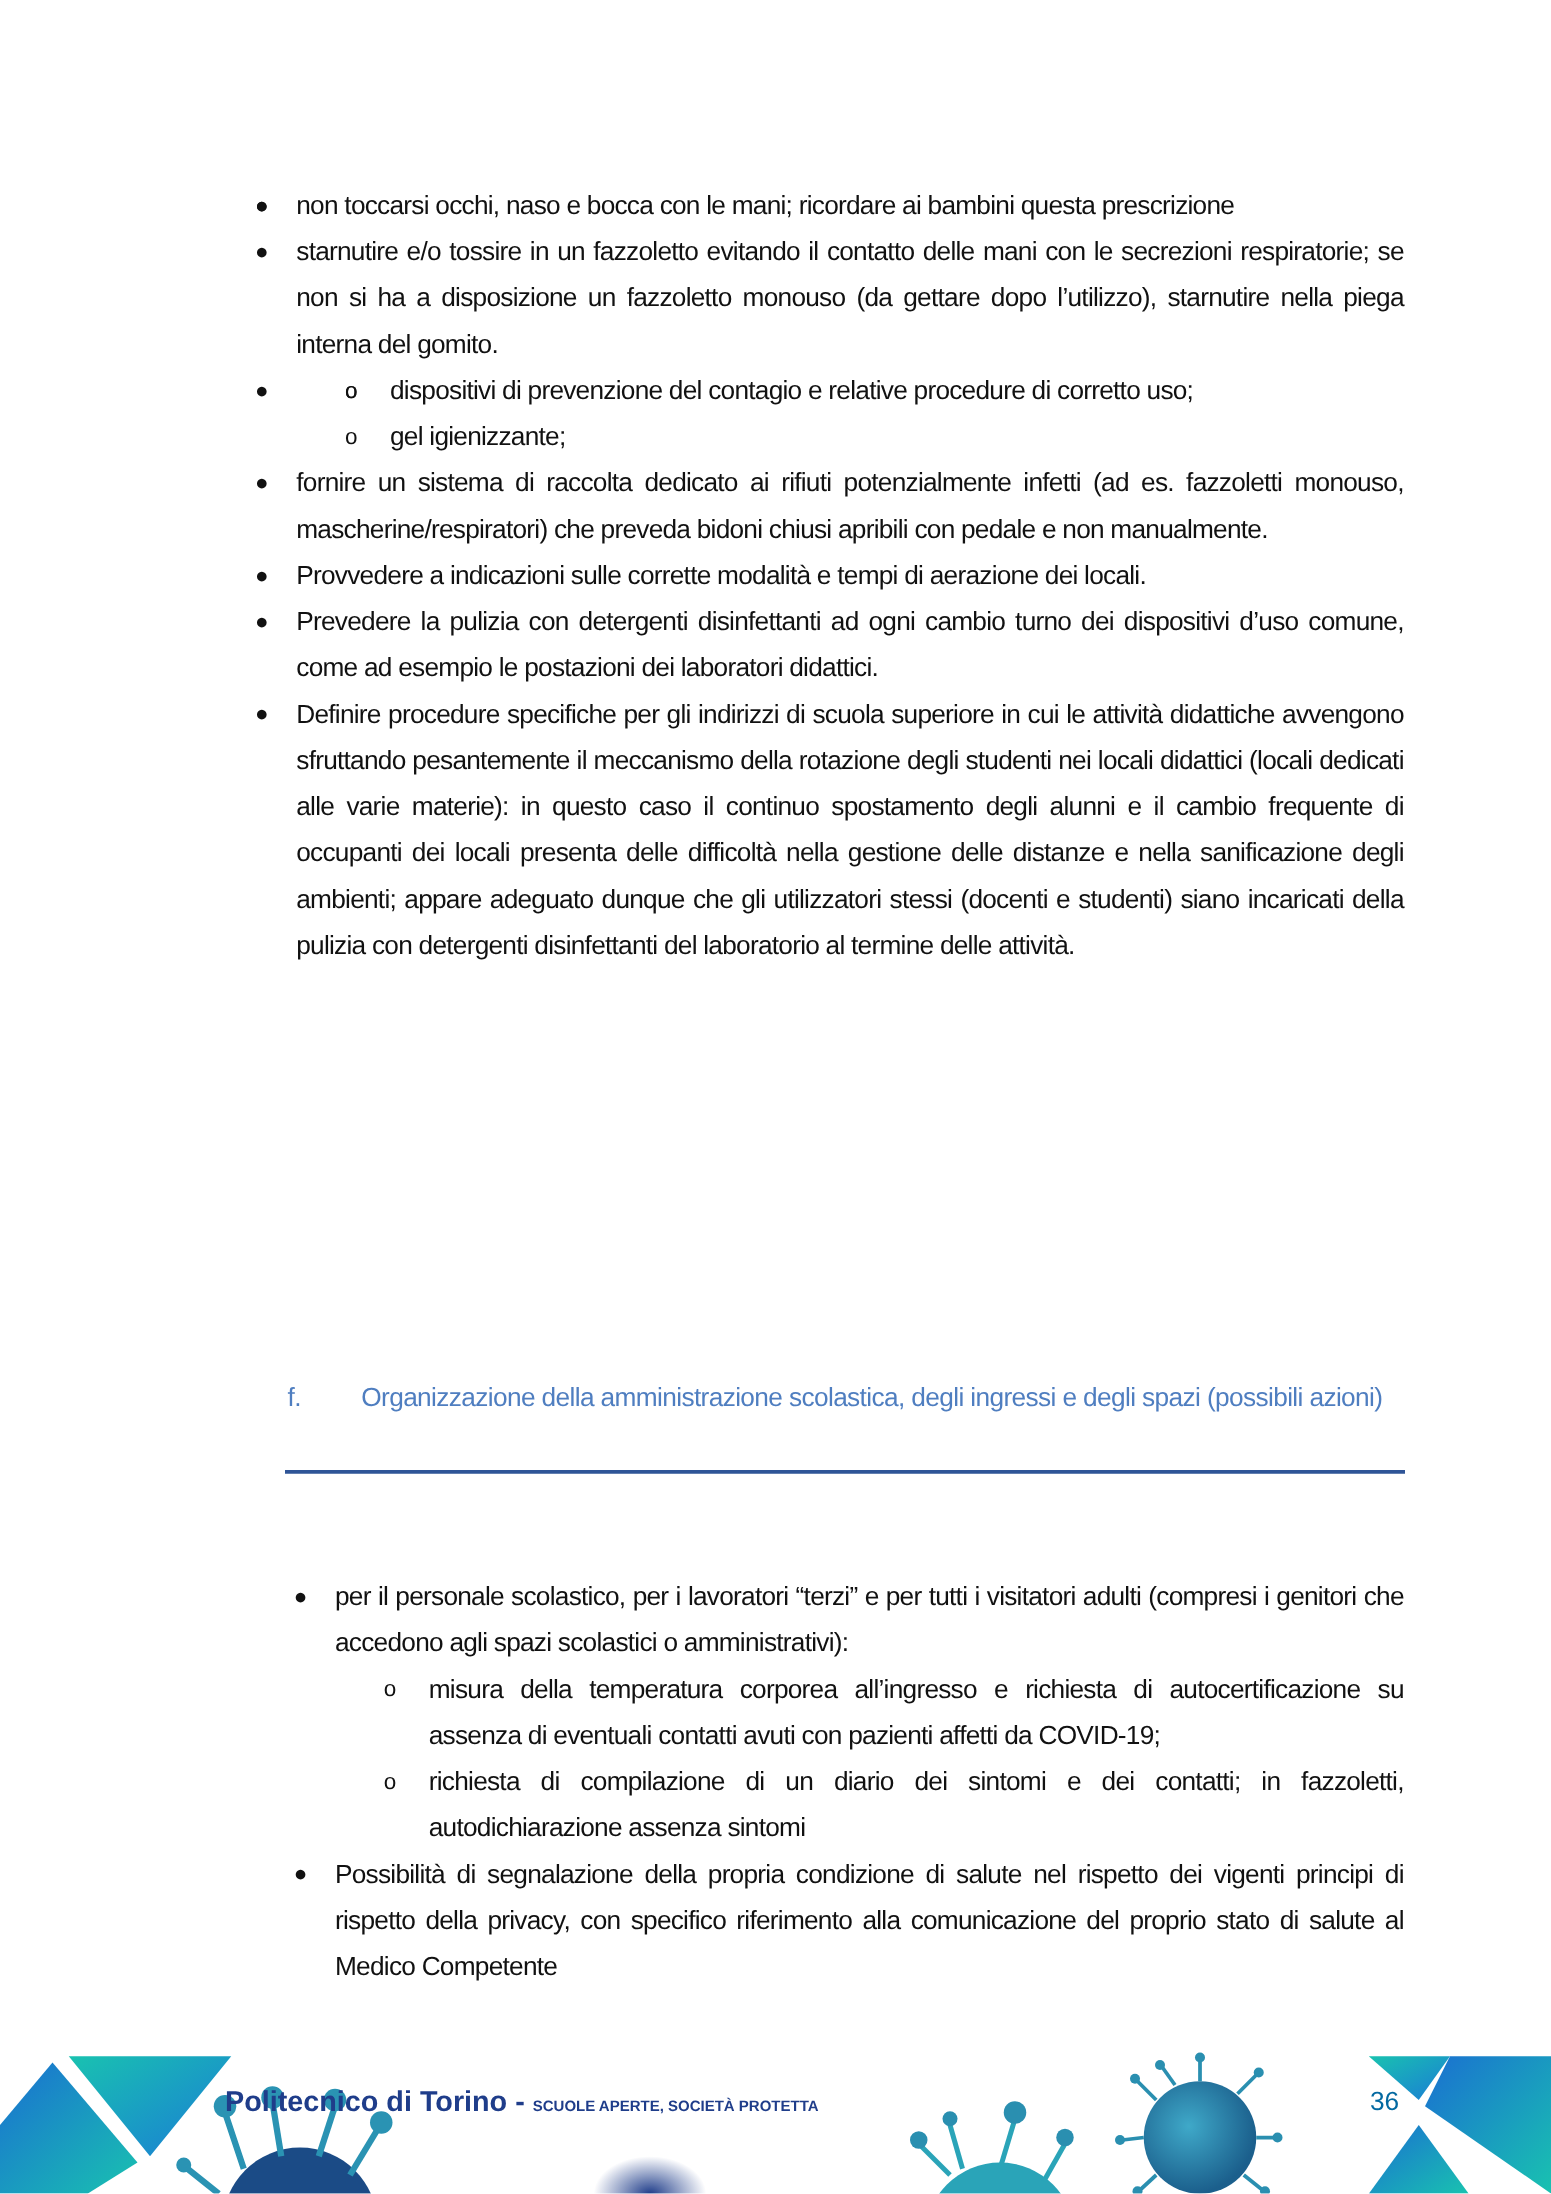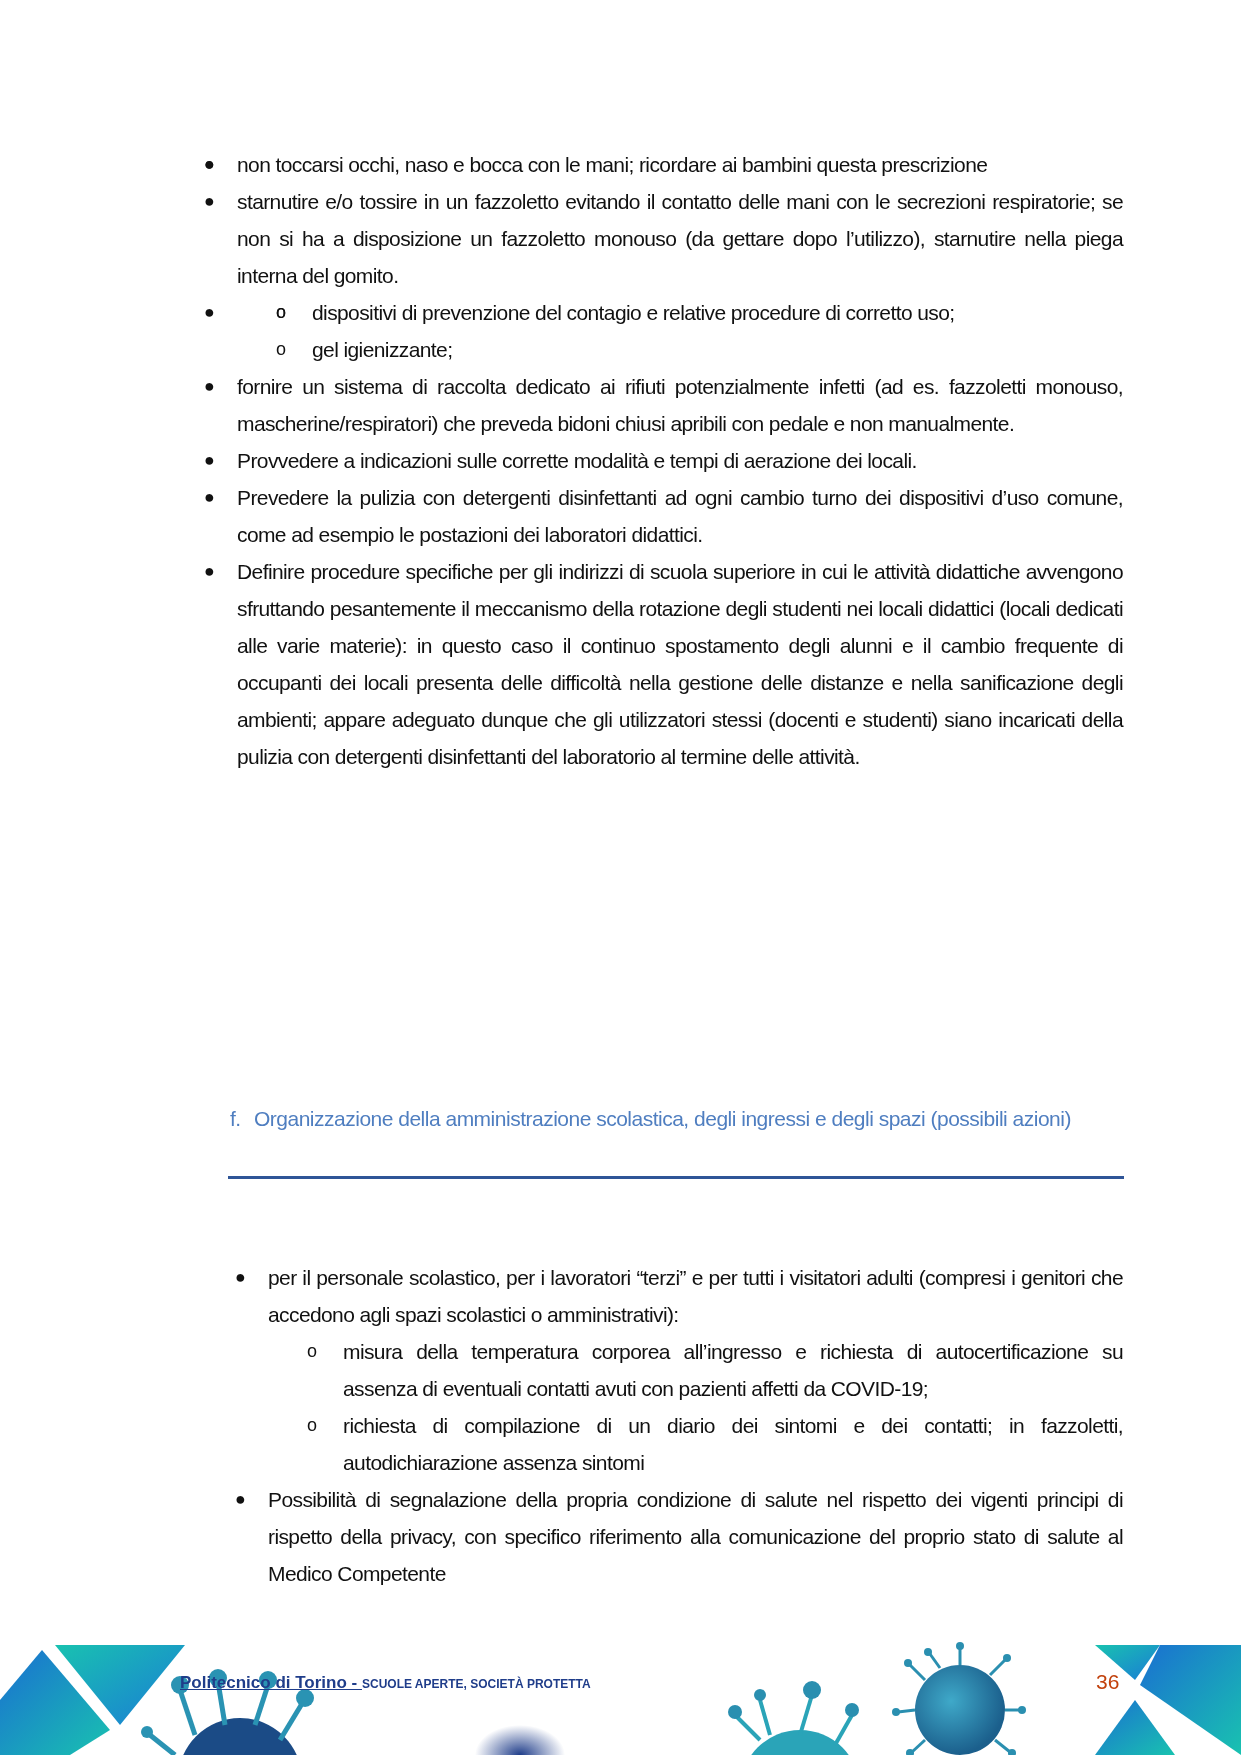--- a/index.html
+++ b/index.html
@@ -10,31 +10,31 @@
       letter-spacing: -0.6px; transform-origin: left top; }
     .list { position: absolute; margin: 0; padding: 0; list-style: none; }
     .li { position: relative; text-align: justify; }
     .bullet { position: absolute; left: -33px; top: 0; font-size: 18px; }
     .circle { position: absolute; left: -36px; top: 0; font-size: 18px; }
     .l1 { left: 237px; width: 886px; top: 146px; }
     .sub { margin-left: 75px; }
     .heading { position: absolute; left: 230px; top: 1100px; width: 893px; color: #4f7ec0;
       font-family: "Liberation Sans", sans-serif; font-size: 21px; line-height: 37px; letter-spacing: -0.5px; }
     .heading .num { position: absolute; left: 0; }
-    .heading .ttl { display: block; margin-left: 24px; text-align: justify; }
+    .heading .ttl { display: block; margin-left: 59px; text-align: justify; }
     .rule { position: absolute; left: 228px; top: 1176px; width: 896px; height: 3px; background: #2f5597; }
     .intro { position: absolute; left: 193px; top: 1222px; }
     .l2 { left: 268px; width: 855px; top: 1259px; }
     .sub2 { margin-left: 75px; }
     .footer { position: absolute; left: 0; top: 1640px; width: 1241px; height: 115px; overflow: hidden; }
     .ftitle { position: absolute; left: 180px; top: 28px; font-family: "Liberation Sans", sans-serif;
       font-weight: bold; color: #1f3d8a; font-size: 22px; white-space: nowrap; }
-    .ftitle .a { font-size: 17px; text-decoration: underline; }
+    .ftitle .a { font-size: 23px; }
     .ftitle .b { font-size: 12px; }
-    .pagenum { position: absolute; left: 1096px; top: 30px; font-size: 21px; color: #c2410c;
+    .pagenum { position: absolute; left: 1096px; top: 30px; font-size: 21px; color: #0369a1;
       font-family: "Liberation Sans", sans-serif; }
   </style>
 </head>
 <body>
 
 <div class="page">
 
   <ul class="list txt l1">
     <li class="li"><span class="bullet">●</span></li>
     <li class="li"><span class="bullet">●</span><span>non toccarsi occhi, naso e bocca con le mani; ricordare ai bambini questa prescrizione</span></li>

